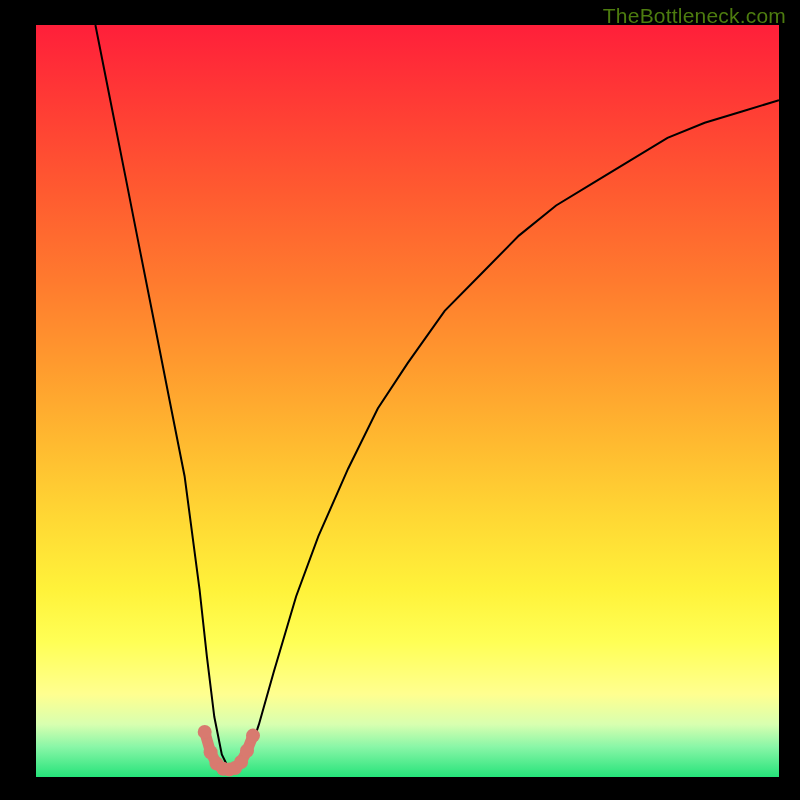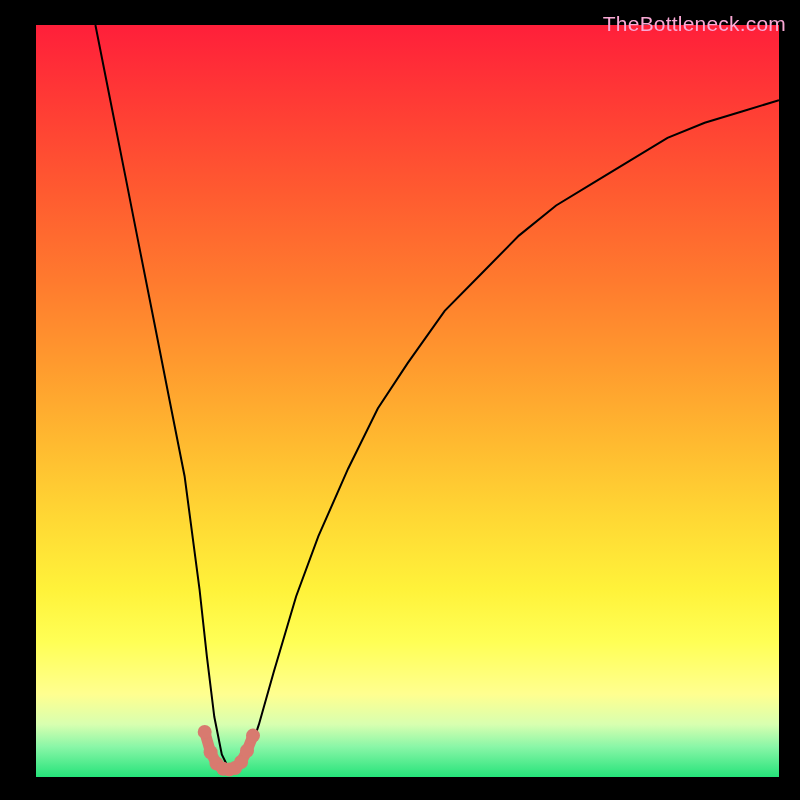--- a/index.html
+++ b/index.html
@@ -36,24 +36,24 @@
       #ffd934 66%,
       #fff23a 75%,
       #ffff55 82%,
       #ffff90 89%,
       #d8ffb0 93%,
       #89f6a7 96%,
       #25e37a 100%);
   }
   .watermark {
     position: absolute;
-    top: 12px;
+    top: 4px;
     right: 14px;
     font-size: 21px;
-    color: #f9a8d4;
+    color: #4d7c0f;
     letter-spacing: 0.2px;
     font-weight: 400;
     user-select: none;
   }
   svg.curve {
     position: absolute;
     left: 0;
     top: 0;
     width: 743px;
     height: 752px;

